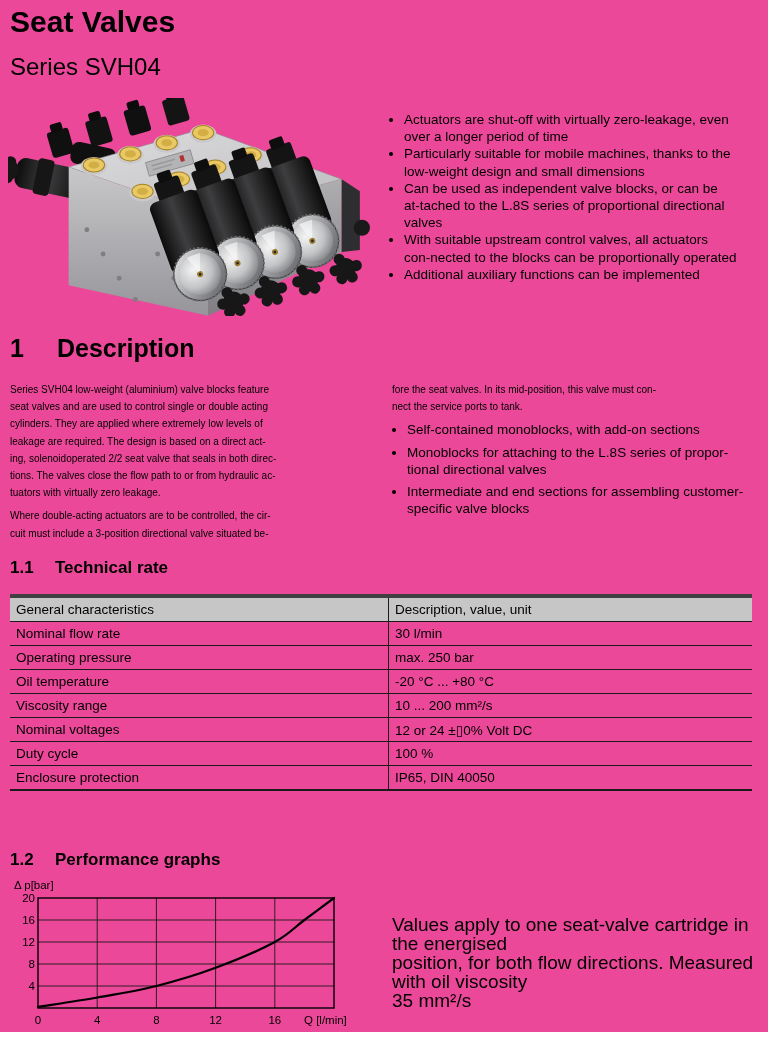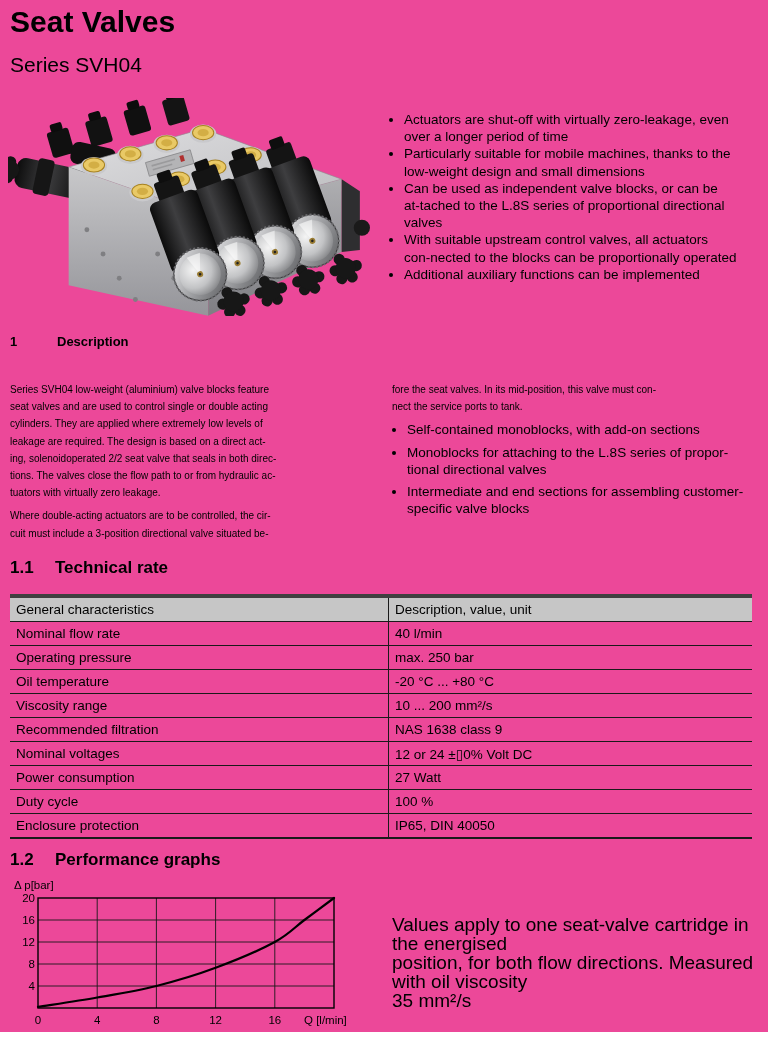--- a/index.html
+++ b/index.html
@@ -1,29 +1,29 @@
 <!DOCTYPE html>
 <html><head>
 <meta charset="utf-8">
 <style>
   html,body{margin:0;padding:0;background:#fff;}
   .page{position:relative;width:768px;height:1032px;background:#ec4899;
         font-family:"Liberation Sans",sans-serif;color:#000;overflow:hidden;}
 
   .doc-title{position:absolute;left:10px;top:5px;font-size:30px;font-weight:bold;margin:0;}
-  .doc-subtitle{position:absolute;left:10px;top:53px;font-size:21px;font-weight:normal;margin:0;}
+  .doc-subtitle{position:absolute;left:10px;top:53px;font-size:24px;font-weight:normal;margin:0;}
 
   .figure{position:absolute;left:8px;top:98px;width:364px;height:218px;}
 
   .features{position:absolute;left:390px;top:111px;width:372px;margin:0;padding-left:14px;list-style:disc;}
   .features li{font-size:13.5px;line-height:17.2px;white-space:pre-line;}
 
   .sec-h{position:absolute;left:10px;margin:0;font-weight:bold;}
   .sec-h .num{display:inline-block;}
-  .h-desc{top:334px;font-size:13px;}
+  .h-desc{top:334px;font-size:25px;}
   .h-desc .num{width:47px;}
   .h-tech{top:558px;font-size:17px;}
   .h-tech .num{width:45px;}
   .h-perf{top:850px;font-size:17px;}
   .h-perf .num{width:45px;}
 
   .col{position:absolute;top:381px;width:366px;}
   .col-left{left:10px;}
   .col-right{left:392px;}
   .body-p{margin:0 0 6px 0;font-size:10px;line-height:17.2px;white-space:pre-line;}
@@ -340,45 +340,37 @@
   <table class="tech-table">
     <thead>
       <tr>
         <th>General characteristics</th>
         <th>Description, value, unit</th>
       </tr>
     </thead>
     <tbody>
       <tr>
           <td>Nominal flow rate</td>
-          <td>40 l/min</td>
+          <td>30 l/min</td>
         </tr>
       <tr>
           <td>Operating pressure</td>
           <td>max. 250 bar</td>
         </tr>
       <tr>
           <td>Oil temperature</td>
           <td>-20 °C ... +80 °C</td>
         </tr>
       <tr>
           <td>Viscosity range</td>
           <td>10 ... 200 mm²/s</td>
         </tr>
       <tr>
-          <td>Recommended filtration</td>
-          <td>NAS 1638 class 9</td>
-        </tr>
-      <tr>
           <td>Nominal voltages</td>
           <td>12 or 24 ±▯0% Volt DC</td>
-        </tr>
-      <tr>
-          <td>Power consumption</td>
-          <td>27 Watt</td>
         </tr>
       <tr>
           <td>Duty cycle</td>
           <td>100 %</td>
         </tr>
       <tr>
           <td>Enclosure protection</td>
           <td>IP65, DIN 40050</td>
         </tr>
     </tbody>

